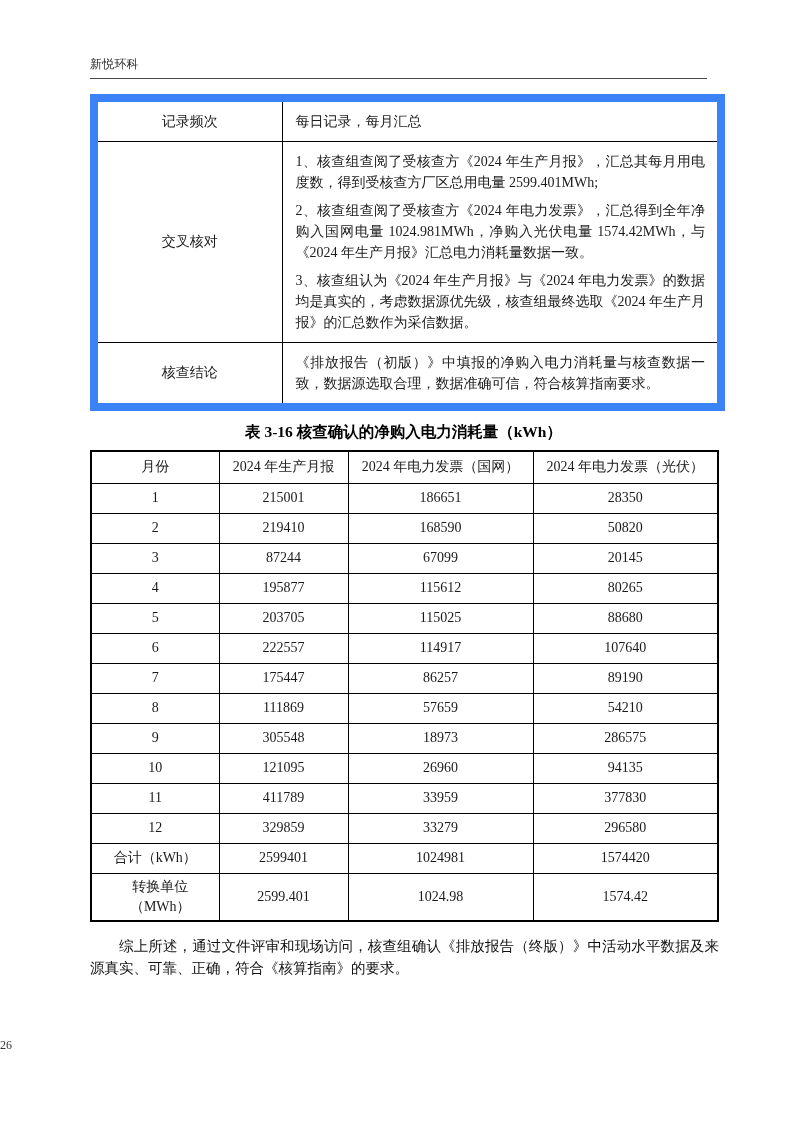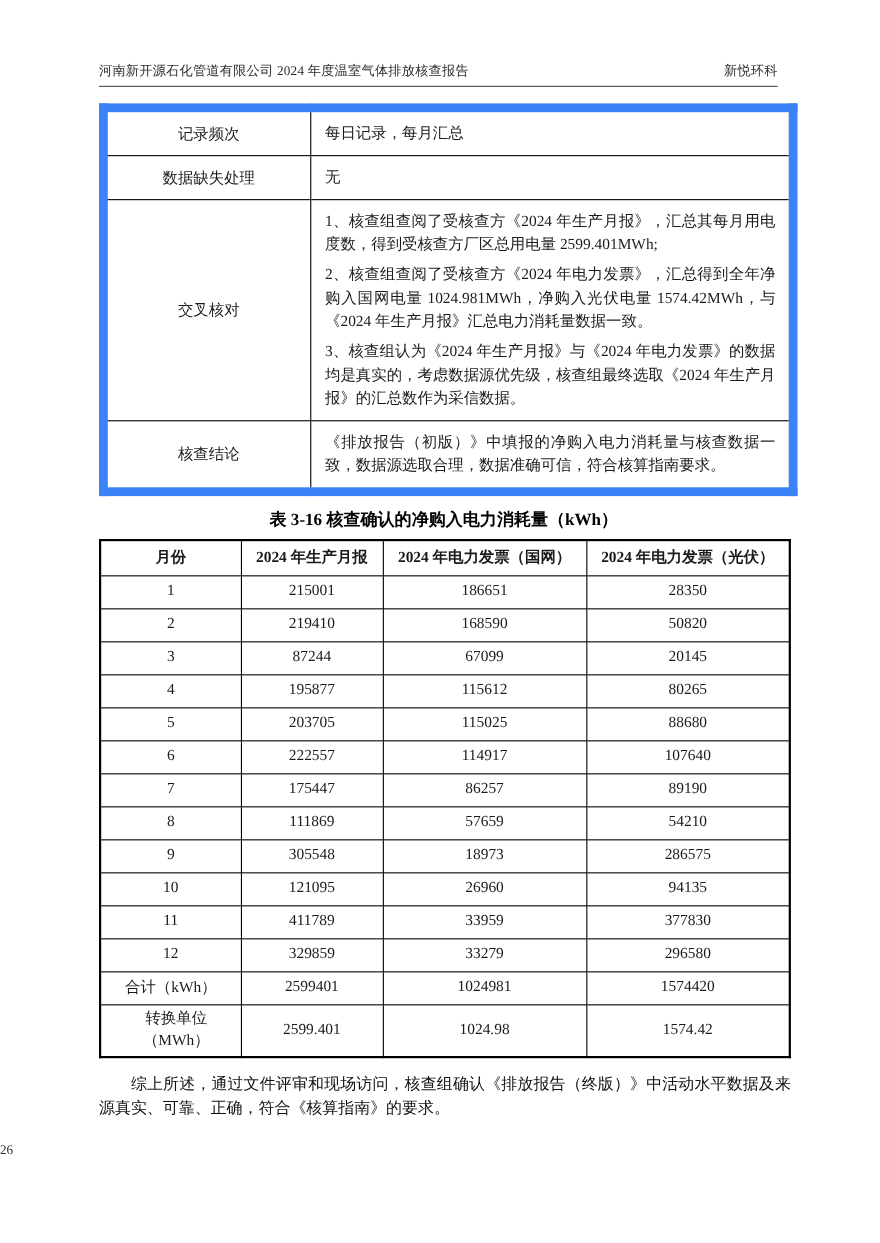--- a/index.html
+++ b/index.html
@@ -60,21 +60,21 @@
     border: 2px solid #000;
     table-layout: fixed;
   }
   .t2 th, .t2 td {
     border: 1px solid #000;
     text-align: center;
     vertical-align: middle;
     font-size: 14px;
     padding: 1px 4px;
   }
-  .t2 th { font-weight: bold; height: 32px; }
+  .t2 th { font-weight: normal; height: 32px; }
   .t2 td { height: 30px; font-weight: normal; }
   .t2 tr.unit-row td { height: 48px; }
   .t2 .multiline { white-space: pre-line; line-height: 20px; padding-left: 14px; }
   
   .summary {
     width: 629px;
     margin-top: 13px;
     font-size: 14.5px;
     line-height: 22px;
     text-align: justify;
@@ -90,42 +90,35 @@
     font-size: 12px;
     color: #333;
   }
 </style>
 </head>
 <body>
 
 <div class="page">
 
   <div class="running-header">
-    <span>河南新开源石化管道有限公司 2024 年度温室气体排放核查报告</span>
     <span>新悦环科</span>
   </div>
 
   <table class="t1">
     <colgroup>
         <col style="width:188px">
         <col style="width:439px">
       </colgroup>
     <tbody>
       <tr class="r-short">
         <td class="label-cell">记录频次</td>
         <td class="content-cell">
           <p>每日记录，每月汇总</p>
         </td>
       </tr>
-      <tr class="r-short">
-        <td class="label-cell">数据缺失处理</td>
-        <td class="content-cell">
-          <p>无</p>
-        </td>
-      </tr>
       <tr>
         <td class="label-cell">交叉核对</td>
         <td class="content-cell">
           <p>1、核查组查阅了受核查方《2024 年生产月报》，汇总其每月用电度数，得到受核查方厂区总用电量 2599.401MWh;</p>
           <p>2、核查组查阅了受核查方《2024 年电力发票》，汇总得到全年净购入国网电量 1024.981MWh，净购入光伏电量 1574.42MWh，与《2024 年生产月报》汇总电力消耗量数据一致。</p>
           <p>3、核查组认为《2024 年生产月报》与《2024 年电力发票》的数据均是真实的，考虑数据源优先级，核查组最终选取《2024 年生产月报》的汇总数作为采信数据。</p>
         </td>
       </tr>
       <tr class="r-concl">
         <td class="label-cell">核查结论</td>

